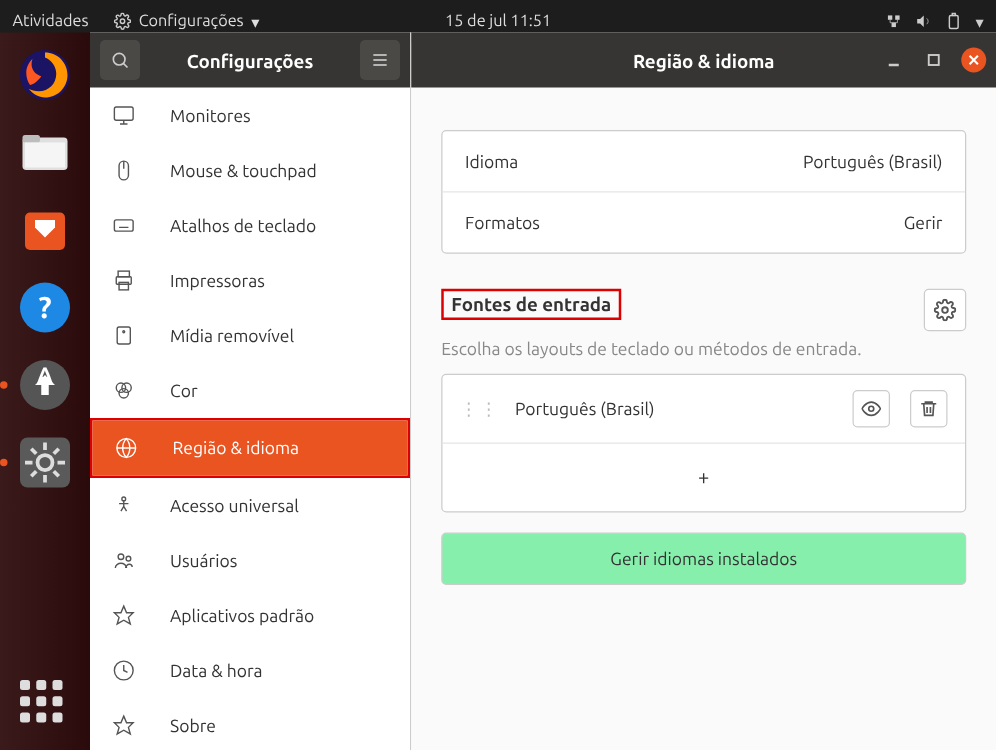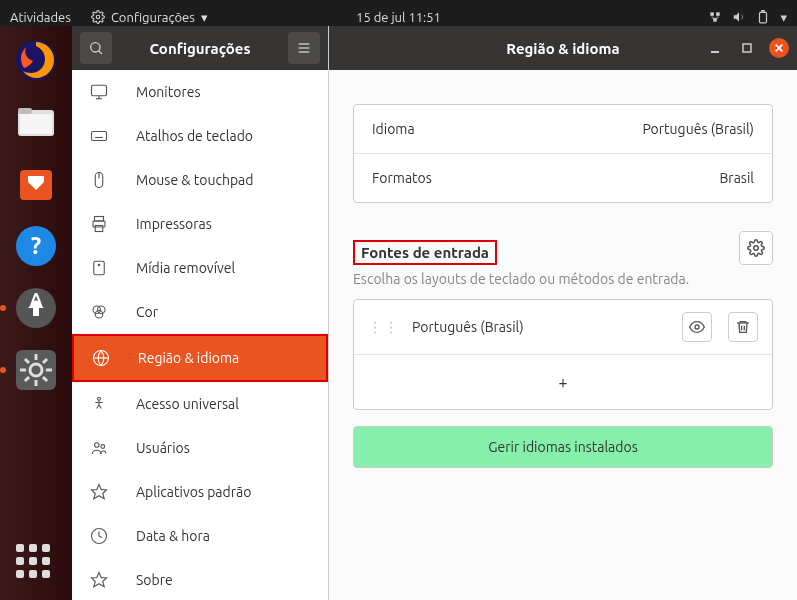--- a/index.html
+++ b/index.html
@@ -36,21 +36,21 @@
 .content { flex: 1; display: flex; flex-direction: column; background: #fafafa; }
 .ct-header { height: 44px; background: #363533; color: #fff; display: flex; align-items: center; justify-content: center; position: relative; }
 .ct-header .title { font-size: 15px; font-weight: 600; }
 .win-controls { position: absolute; right: 8px; display: flex; gap: 12px; align-items: center; }
 .wc { width: 20px; height: 20px; display: flex; align-items: center; justify-content: center; color: #ccc; }
 .wc.close { background: #E95420; border-radius: 50%; color: #fff; }
 .ct-body { flex: 1; padding: 34px 24px; overflow: auto; }
 .card { border: 1px solid #ccc; border-radius: 4px; background: #fff; margin-bottom: 28px; }
 .row { display: flex; justify-content: space-between; padding: 16px 18px; font-size: 14px; color: #333; }
 .row + .row { border-top: 1px solid #e5e5e5; align-items: center; }
-.section-head { display: flex; align-items: flex-end; gap: 10px; margin-bottom: 6px; }
+.section-head { display: flex; align-items: flex-start; gap: 10px; margin-bottom: 6px; }
 .section-title { font-size: 15px; font-weight: 600; color: #333; padding: 2px 6px; }
 .red-box { border: 2px solid #d00; }
 .section-sub { font-size: 14px; color: #888; margin-bottom: 12px; }
 .gear-btn { margin-left: auto; width: 34px; height: 34px; border: 1px solid #ccc; border-radius: 4px; background: #fff; display: flex; align-items: center; justify-content: center; }
 .input-source { border: 1px solid #ccc; border-radius: 4px; background: #fff; margin-bottom: 16px; }
 .is-row { display: flex; align-items: center; padding: 12px 14px; gap: 12px; }
 .is-row .handle { color: #bbb; font-size: 14px; letter-spacing: 2px; }
 .is-row .name { flex: 1; font-size: 14px; color: #333; }
 .is-row .ibtn { width: 30px; height: 30px; border: 1px solid #ccc; border-radius: 4px; display: flex; align-items: center; justify-content: center; background: #fff; margin-left: 4px; }
 .is-add { border-top: 1px solid #e5e5e5; text-align: center; padding: 18px; color: #333; font-size: 16px; }
@@ -195,38 +195,38 @@
               <rect x="2" y="3" width="20" height="14" rx="2"></rect>
               <line x1="8" y1="21" x2="16" y2="21"></line>
               <line x1="12" y1="17" x2="12" y2="21"></line>
             </svg>
           </span>
           <span>Monitores</span>
         </div>
         <div class="sb-item">
           <span class="ic">
             <svg width="18" height="18" viewBox="0 0 24 24" fill="none" stroke="currentColor" stroke-width="1.5">
+              <rect x="7" y="2" width="10" height="20" rx="5"></rect>
+              <line x1="12" y1="2" x2="12" y2="10"></line>
+            </svg>
+          </span>
+          <span>Mouse &amp; touchpad</span>
+        </div>
+        <div class="sb-item">
+          <span class="ic">
+            <svg width="18" height="18" viewBox="0 0 24 24" fill="none" stroke="currentColor" stroke-width="1.5">
               <rect x="2" y="6" width="20" height="12" rx="2"></rect>
               <line x1="5" y1="10" x2="5" y2="10"></line>
               <line x1="9" y1="10" x2="9" y2="10"></line>
               <line x1="13" y1="10" x2="13" y2="10"></line>
               <line x1="17" y1="10" x2="17" y2="10"></line>
               <line x1="7" y1="14" x2="17" y2="14"></line>
             </svg>
           </span>
           <span>Atalhos de teclado</span>
-        </div>
-        <div class="sb-item">
-          <span class="ic">
-            <svg width="18" height="18" viewBox="0 0 24 24" fill="none" stroke="currentColor" stroke-width="1.5">
-              <rect x="7" y="2" width="10" height="20" rx="5"></rect>
-              <line x1="12" y1="2" x2="12" y2="10"></line>
-            </svg>
-          </span>
-          <span>Mouse &amp; touchpad</span>
         </div>
         <div class="sb-item">
           <span class="ic">
             <svg width="18" height="18" viewBox="0 0 24 24" fill="none" stroke="currentColor" stroke-width="1.5">
               <rect x="6" y="2" width="12" height="6"></rect>
               <rect x="4" y="8" width="16" height="8" rx="1"></rect>
               <rect x="7" y="14" width="10" height="8"></rect>
             </svg>
           </span>
           <span>Impressoras</span>
@@ -333,21 +333,21 @@
       </div>
     </div>
     <div class="ct-body">
       <div class="card">
         <div class="row">
           <span>Idioma</span>
           <span>Português (Brasil)</span>
         </div>
         <div class="row">
           <span>Formatos</span>
-          <span>Brasil</span>
+          <span>Gerir</span>
         </div>
       </div>
 
       <div class="section-head">
         <span class="section-title red-box">Fontes de entrada</span>
         <div class="gear-btn">
           <svg width="18" height="18" viewBox="0 0 24 24" fill="none" stroke="#555" stroke-width="2">
               <circle cx="12" cy="12" r="3"></circle>
               <path d="M19.4 15a1.7 1.7 0 0 0 .3 1.8l.1.1a2 2 0 1 1-2.8 2.8l-.1-.1a1.7 1.7 0 0 0-1.8-.3 1.7 1.7 0 0 0-1 1.5V21a2 2 0 1 1-4 0v-.1a1.7 1.7 0 0 0-1-1.5 1.7 1.7 0 0 0-1.8.3l-.1.1a2 2 0 1 1-2.8-2.8l.1-.1a1.7 1.7 0 0 0 .3-1.8 1.7 1.7 0 0 0-1.5-1H3a2 2 0 1 1 0-4h.1a1.7 1.7 0 0 0 1.5-1 1.7 1.7 0 0 0-.3-1.8l-.1-.1a2 2 0 1 1 2.8-2.8l.1.1a1.7 1.7 0 0 0 1.8.3 1.7 1.7 0 0 0 1-1.5V3a2 2 0 1 1 4 0v.1a1.7 1.7 0 0 0 1 1.5 1.7 1.7 0 0 0 1.8-.3l.1-.1a2 2 0 1 1 2.8 2.8l-.1.1a1.7 1.7 0 0 0-.3 1.8 1.7 1.7 0 0 0 1.5 1H21a2 2 0 1 1 0 4h-.1a1.7 1.7 0 0 0-1.5 1z"></path>
             </svg>

